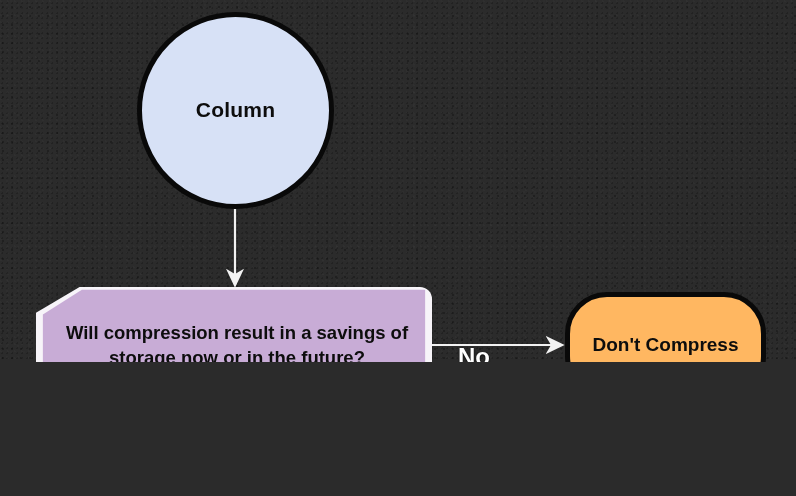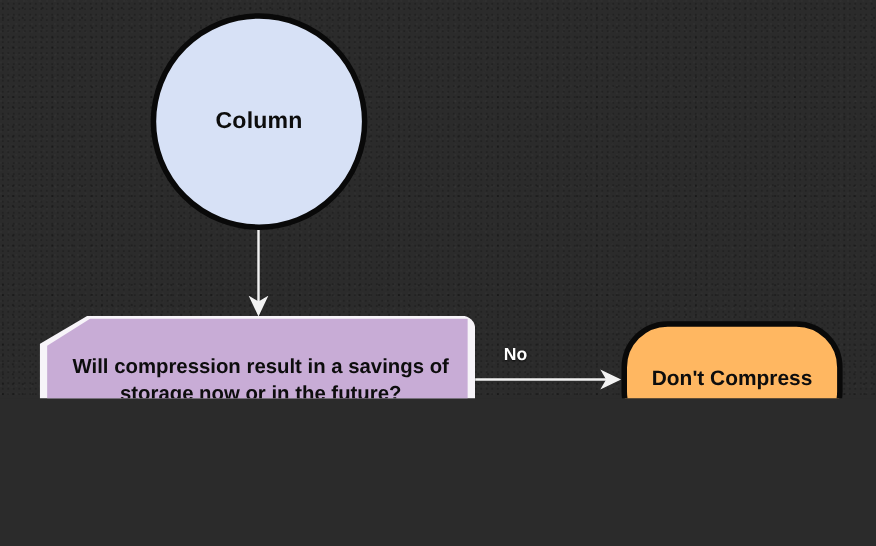--- a/index.html
+++ b/index.html
@@ -121,22 +121,23 @@
     height: 40px;
     background: #c8acd6;
     border: 4px solid #f7f4f9;
     border-radius: 13px 13px 0 0;
   }
 
   .edge-label {
     position: absolute;
     color: #ffffff;
     font-weight: bold;
-    font-size: 16px;
+    font-size: 24px;
     text-shadow: 0 1px 2px rgba(0,0,0,0.85);
+    margin-top: 29px;
   }
   .edge-label-no { left: 458px; top: 314px; }
   .edge-label-yes { left: 248px; top: 448px; }
 </style>
 </head>
 <body>
 
 <div id="canvas">
 
   <svg id="edges" viewBox="0 0 796 496" xmlns="http://www.w3.org/2000/svg">

